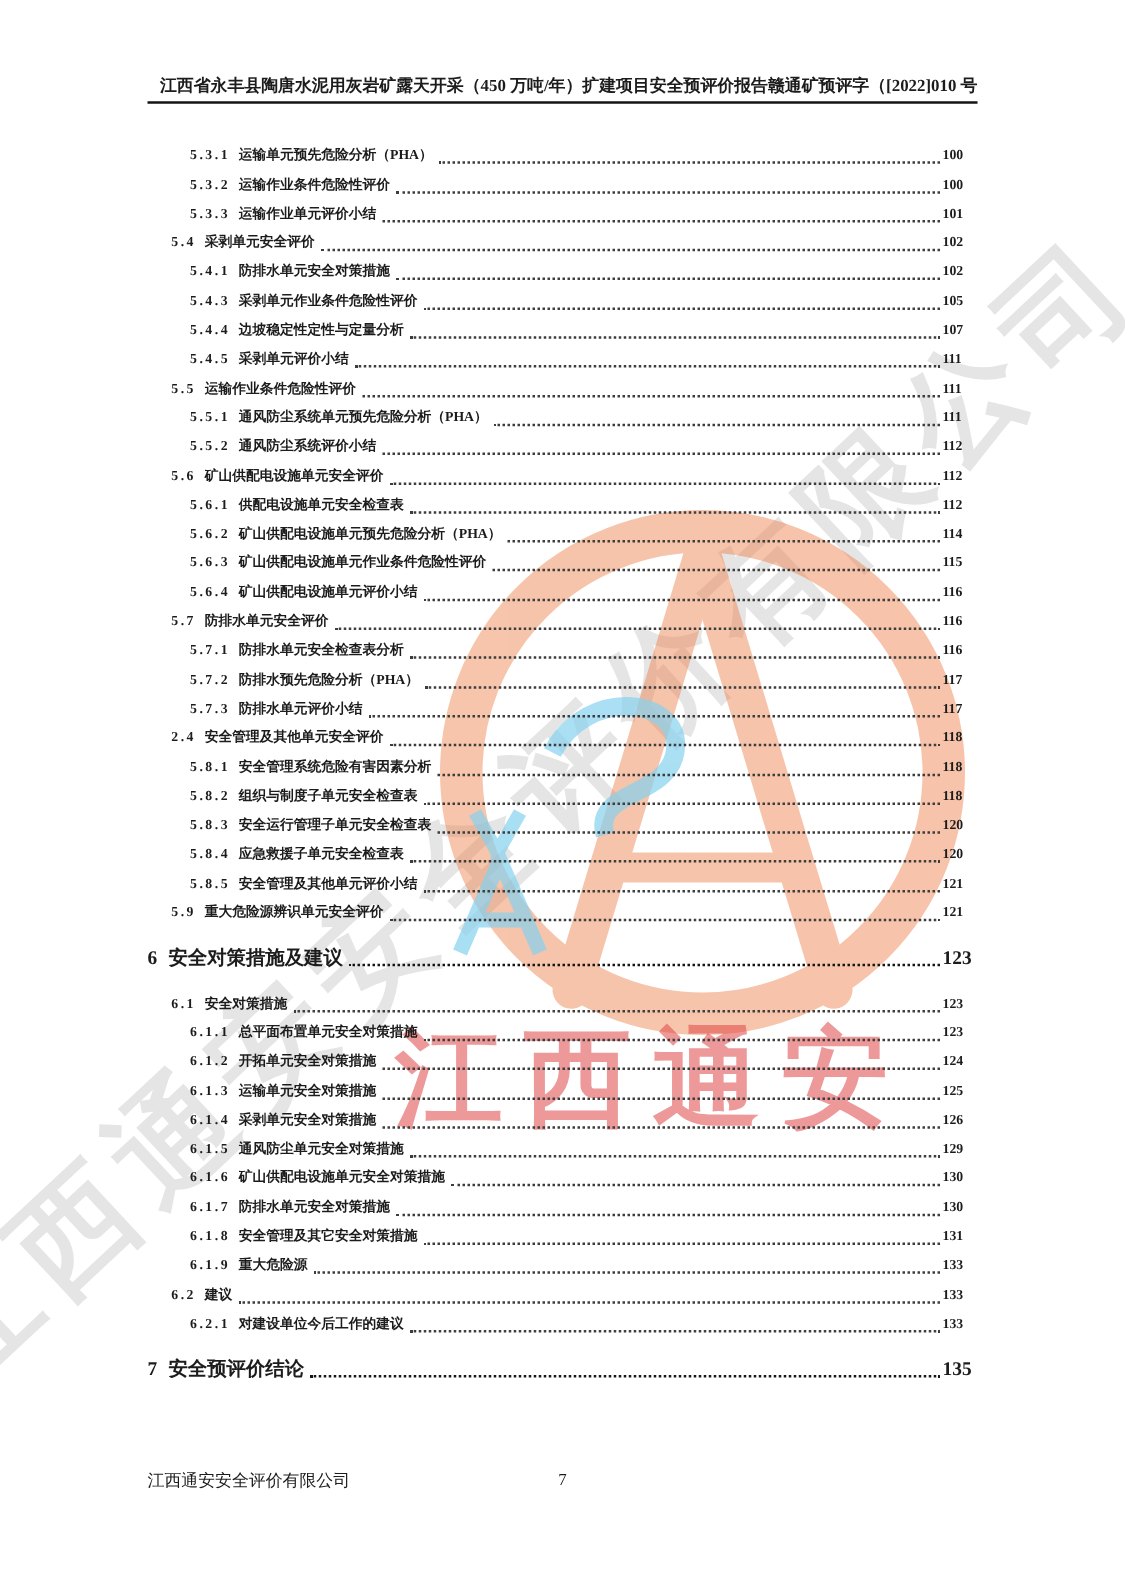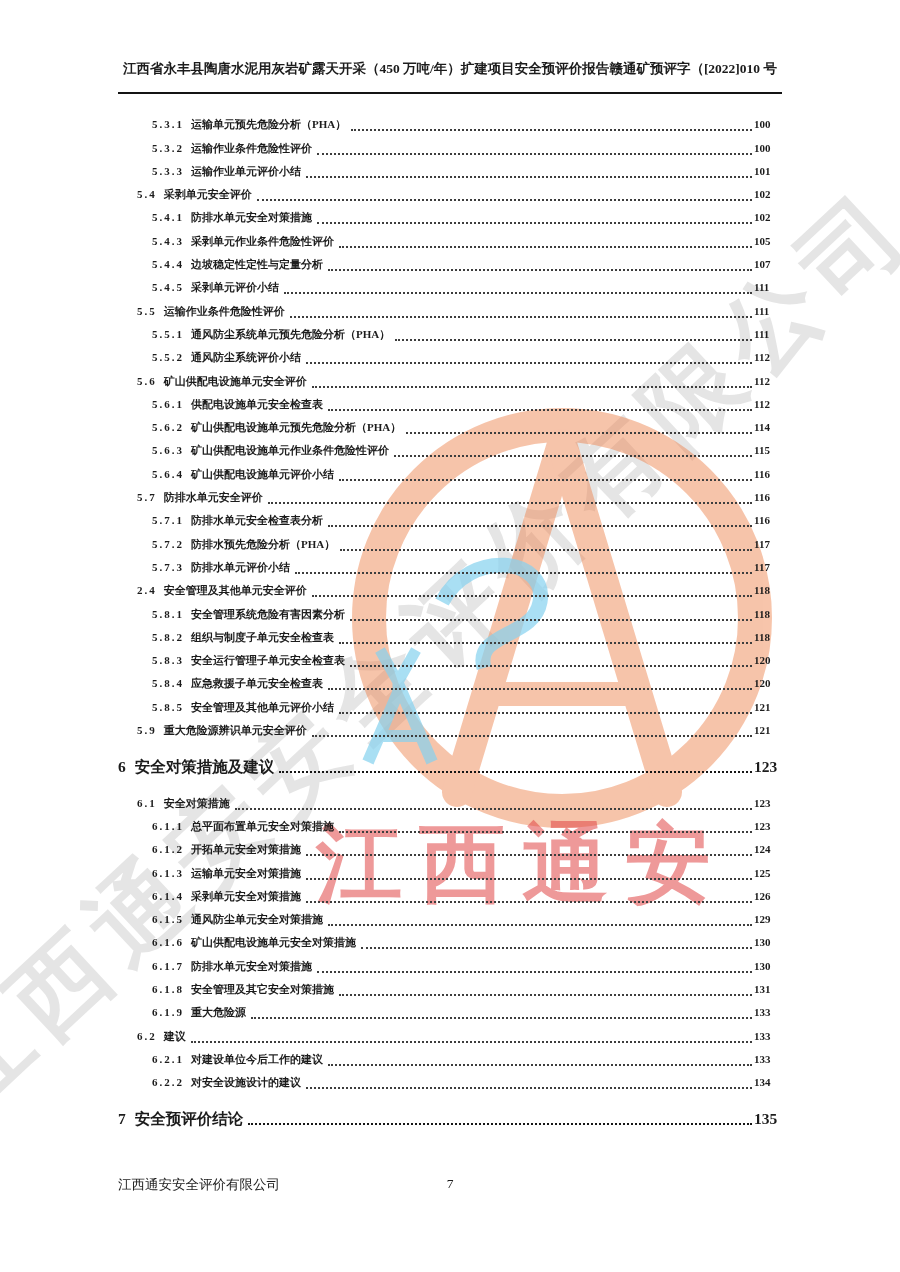--- a/index.html
+++ b/index.html
@@ -30,23 +30,23 @@
     font-family:Liberation Sans, sans-serif;
     font-size:86px;font-weight:700;letter-spacing:17px;
     color:rgba(224,70,70,0.55);
     white-space:nowrap;line-height:1;
   }
 
   
   .content{position:absolute;inset:0;z-index:1;}
   .header{
     position:absolute;top:60px;left:118px;width:664px;
-    display:flex;justify-content:center;align-items:flex-end;
+    display:flex;justify-content:flex-end;align-items:flex-end;
     font-size:13.5px;font-weight:700;
-    padding-bottom:14px;
+    padding-bottom:3px;
     border-bottom:2.5px solid #141414;
     white-space:nowrap;
   }
   .toc{position:absolute;top:112px;left:118px;width:664px;}
   .toc-row{
     display:flex;align-items:flex-end;
     height:23.3px;line-height:21px;font-size:11px;
     white-space:nowrap;
     font-weight:bold;
   }
@@ -339,26 +339,20 @@
     <span class="toc-title">建议</span>
     <span class="toc-dots"></span>
     <span class="toc-page">133</span>
   </div>
         <div class="toc-row lv3">
     <span class="toc-num">6.2.1</span>
     <span class="toc-title">对建设单位今后工作的建议</span>
     <span class="toc-dots"></span>
     <span class="toc-page">133</span>
   </div>
-        <div class="toc-row lv3">
-    <span class="toc-num">6.2.2</span>
-    <span class="toc-title">对安全设施设计的建议</span>
-    <span class="toc-dots"></span>
-    <span class="toc-page">134</span>
-  </div>
         <div class="toc-row lv1">
     <span class="toc-num">7</span>
     <span class="toc-title">安全预评价结论</span>
     <span class="toc-dots"></span>
     <span class="toc-page">135</span>
   </div>
       </div>
 
     <div class="footer">
       <span class="company">江西通安安全评价有限公司</span>

